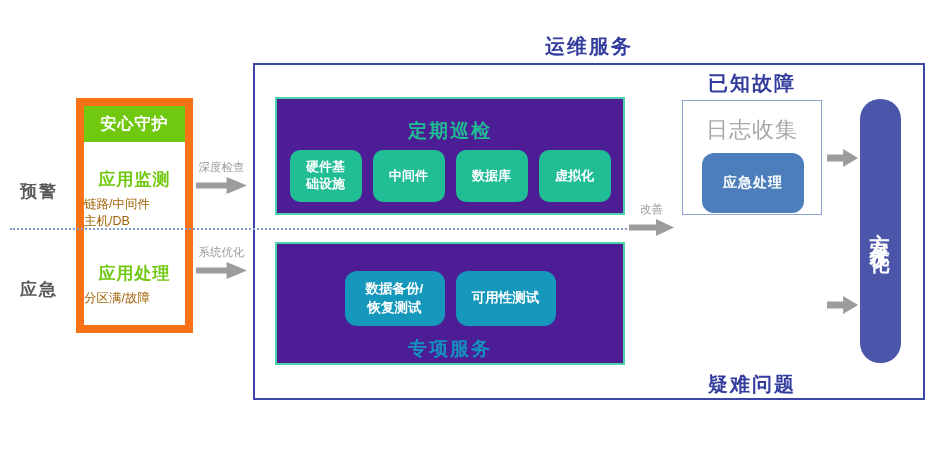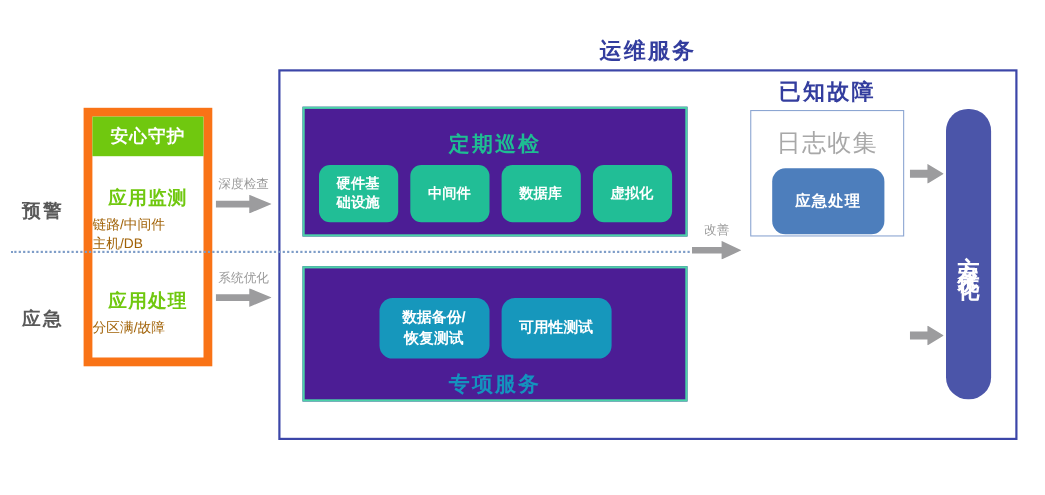--- a/index.html
+++ b/index.html
@@ -191,20 +191,21 @@
 
   <div class="arrow-label label-improve">改善</div>
   <div class="barrow arrow-improve"></div>
 
   <div class="result-title title-known">已知故障</div>
   <div class="result-box result-known">
     <div class="result-gray gray-log">日志收集</div>
     <div class="chip-steel chip-emergency">应急处理</div>
   </div>
 
+  <div class="result-title title-difficult">疑难问题</div>
 
   <div class="barrow arrow-out1"></div>
   <div class="barrow arrow-out2"></div>
 
   <div class="pill">
     <div class="pill-text">方案优化</div>
   </div>
 
 </div>
 

